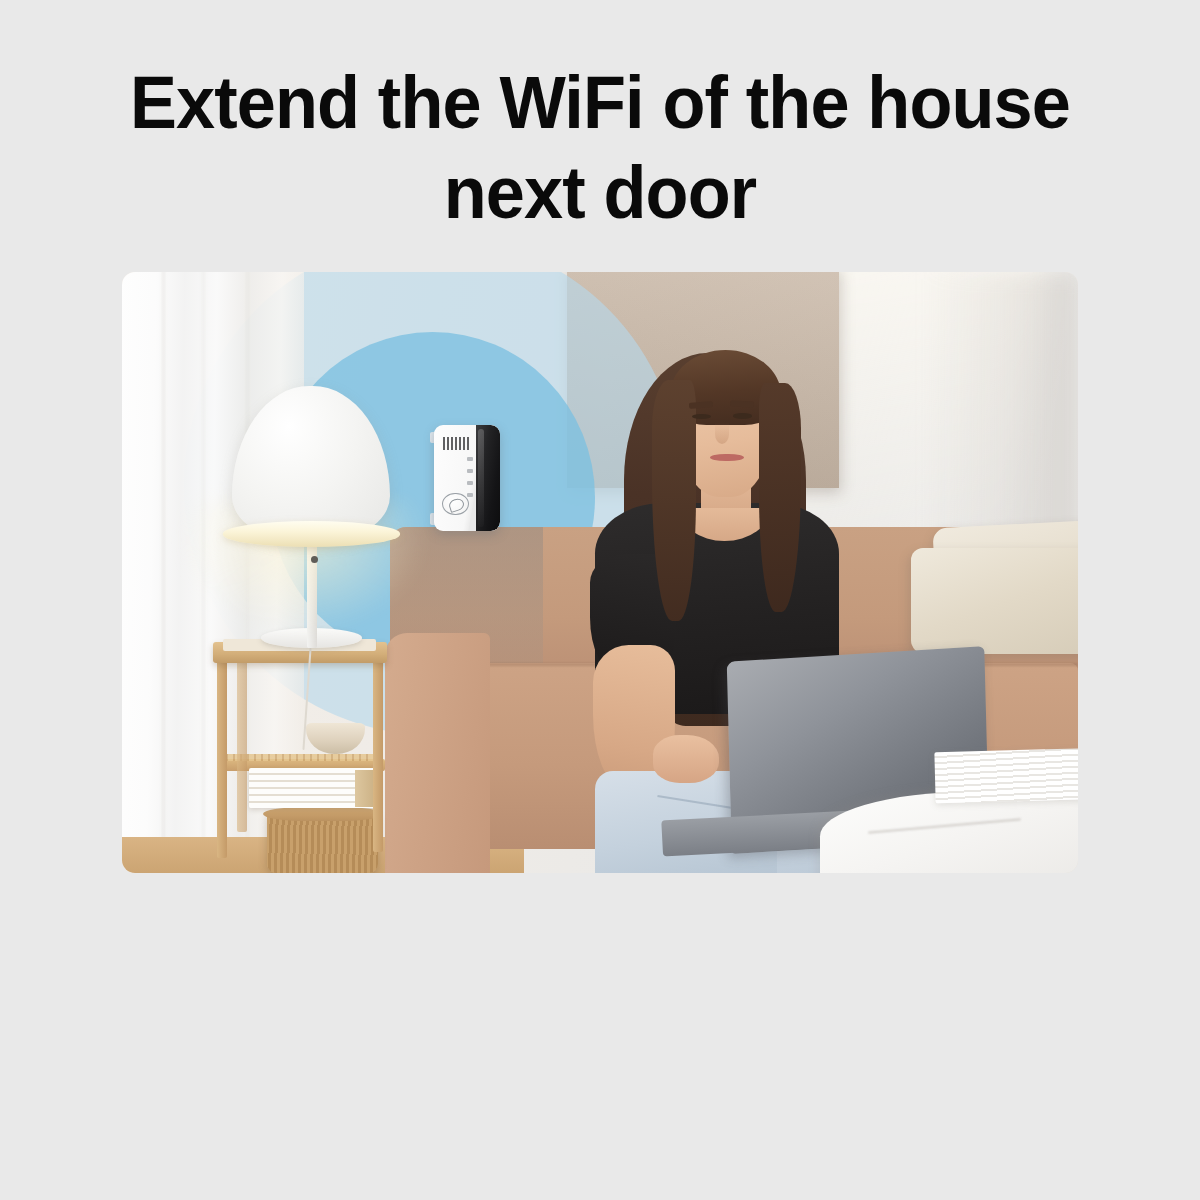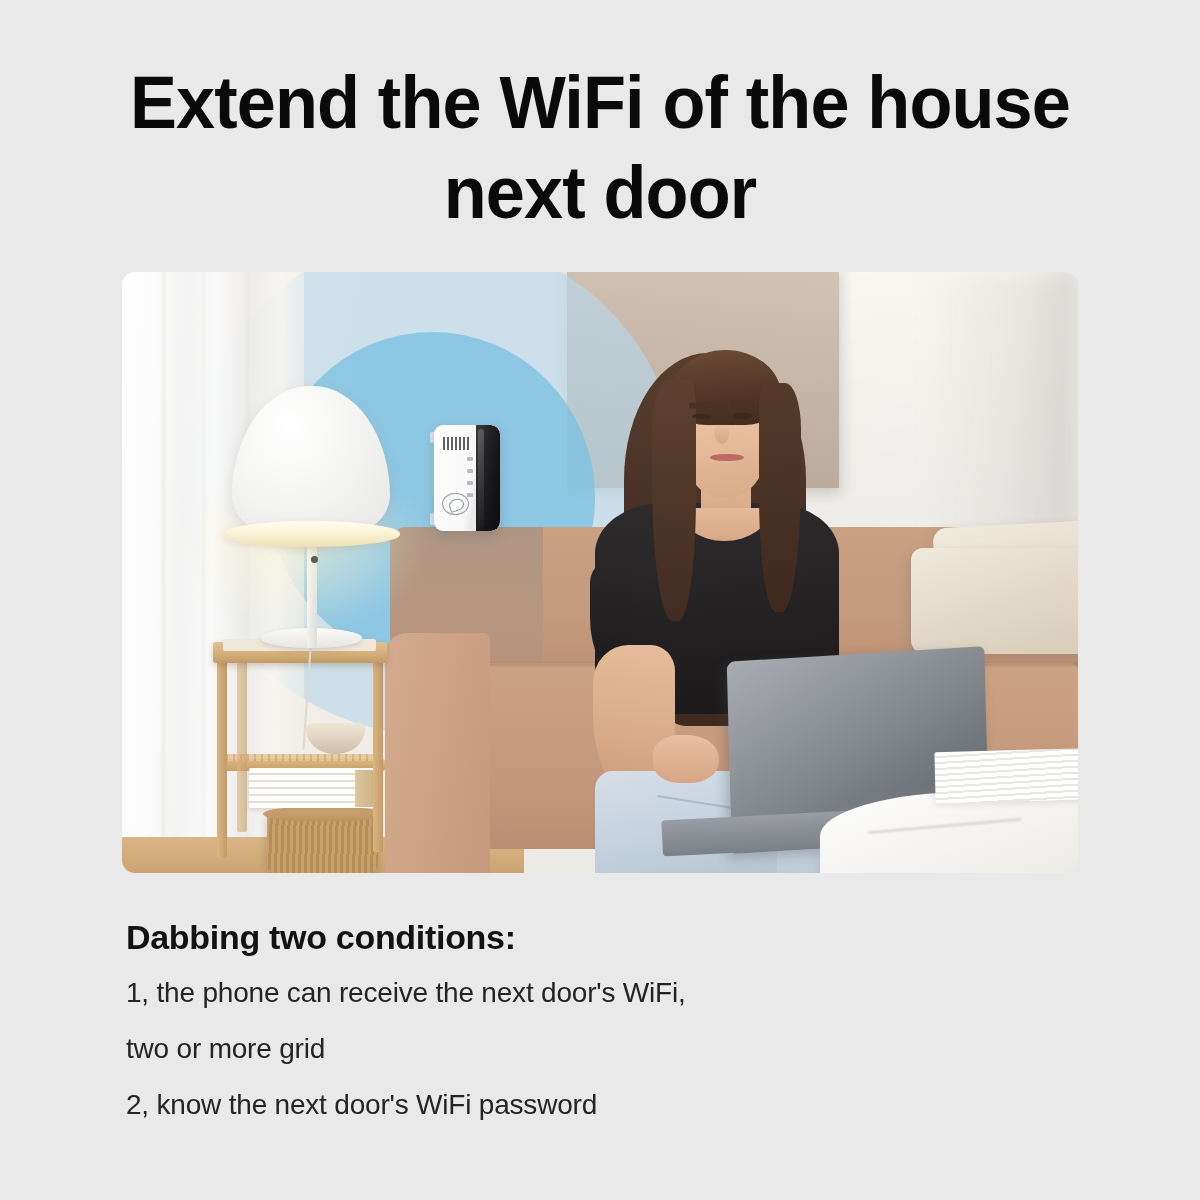--- a/index.html
+++ b/index.html
@@ -847,20 +847,14 @@
       <div class="laptop-lid"></div>
       <div class="laptop-base"></div>
 
       <div class="marble"></div>
       <div class="marble-vein"></div>
       <div class="papers"></div>
 
     </div>
   </div>
 
-  <div class="copy">
-    <div class="copy-heading">Dabbing two conditions:</div>
-    <div class="copy-line">1, the phone can receive the next door's WiFi,</div>
-    <div class="copy-line">two or more grid</div>
-    <div class="copy-line">2, know the next door's WiFi password</div>
-  </div>
 
 </div>
 
 </body></html>

